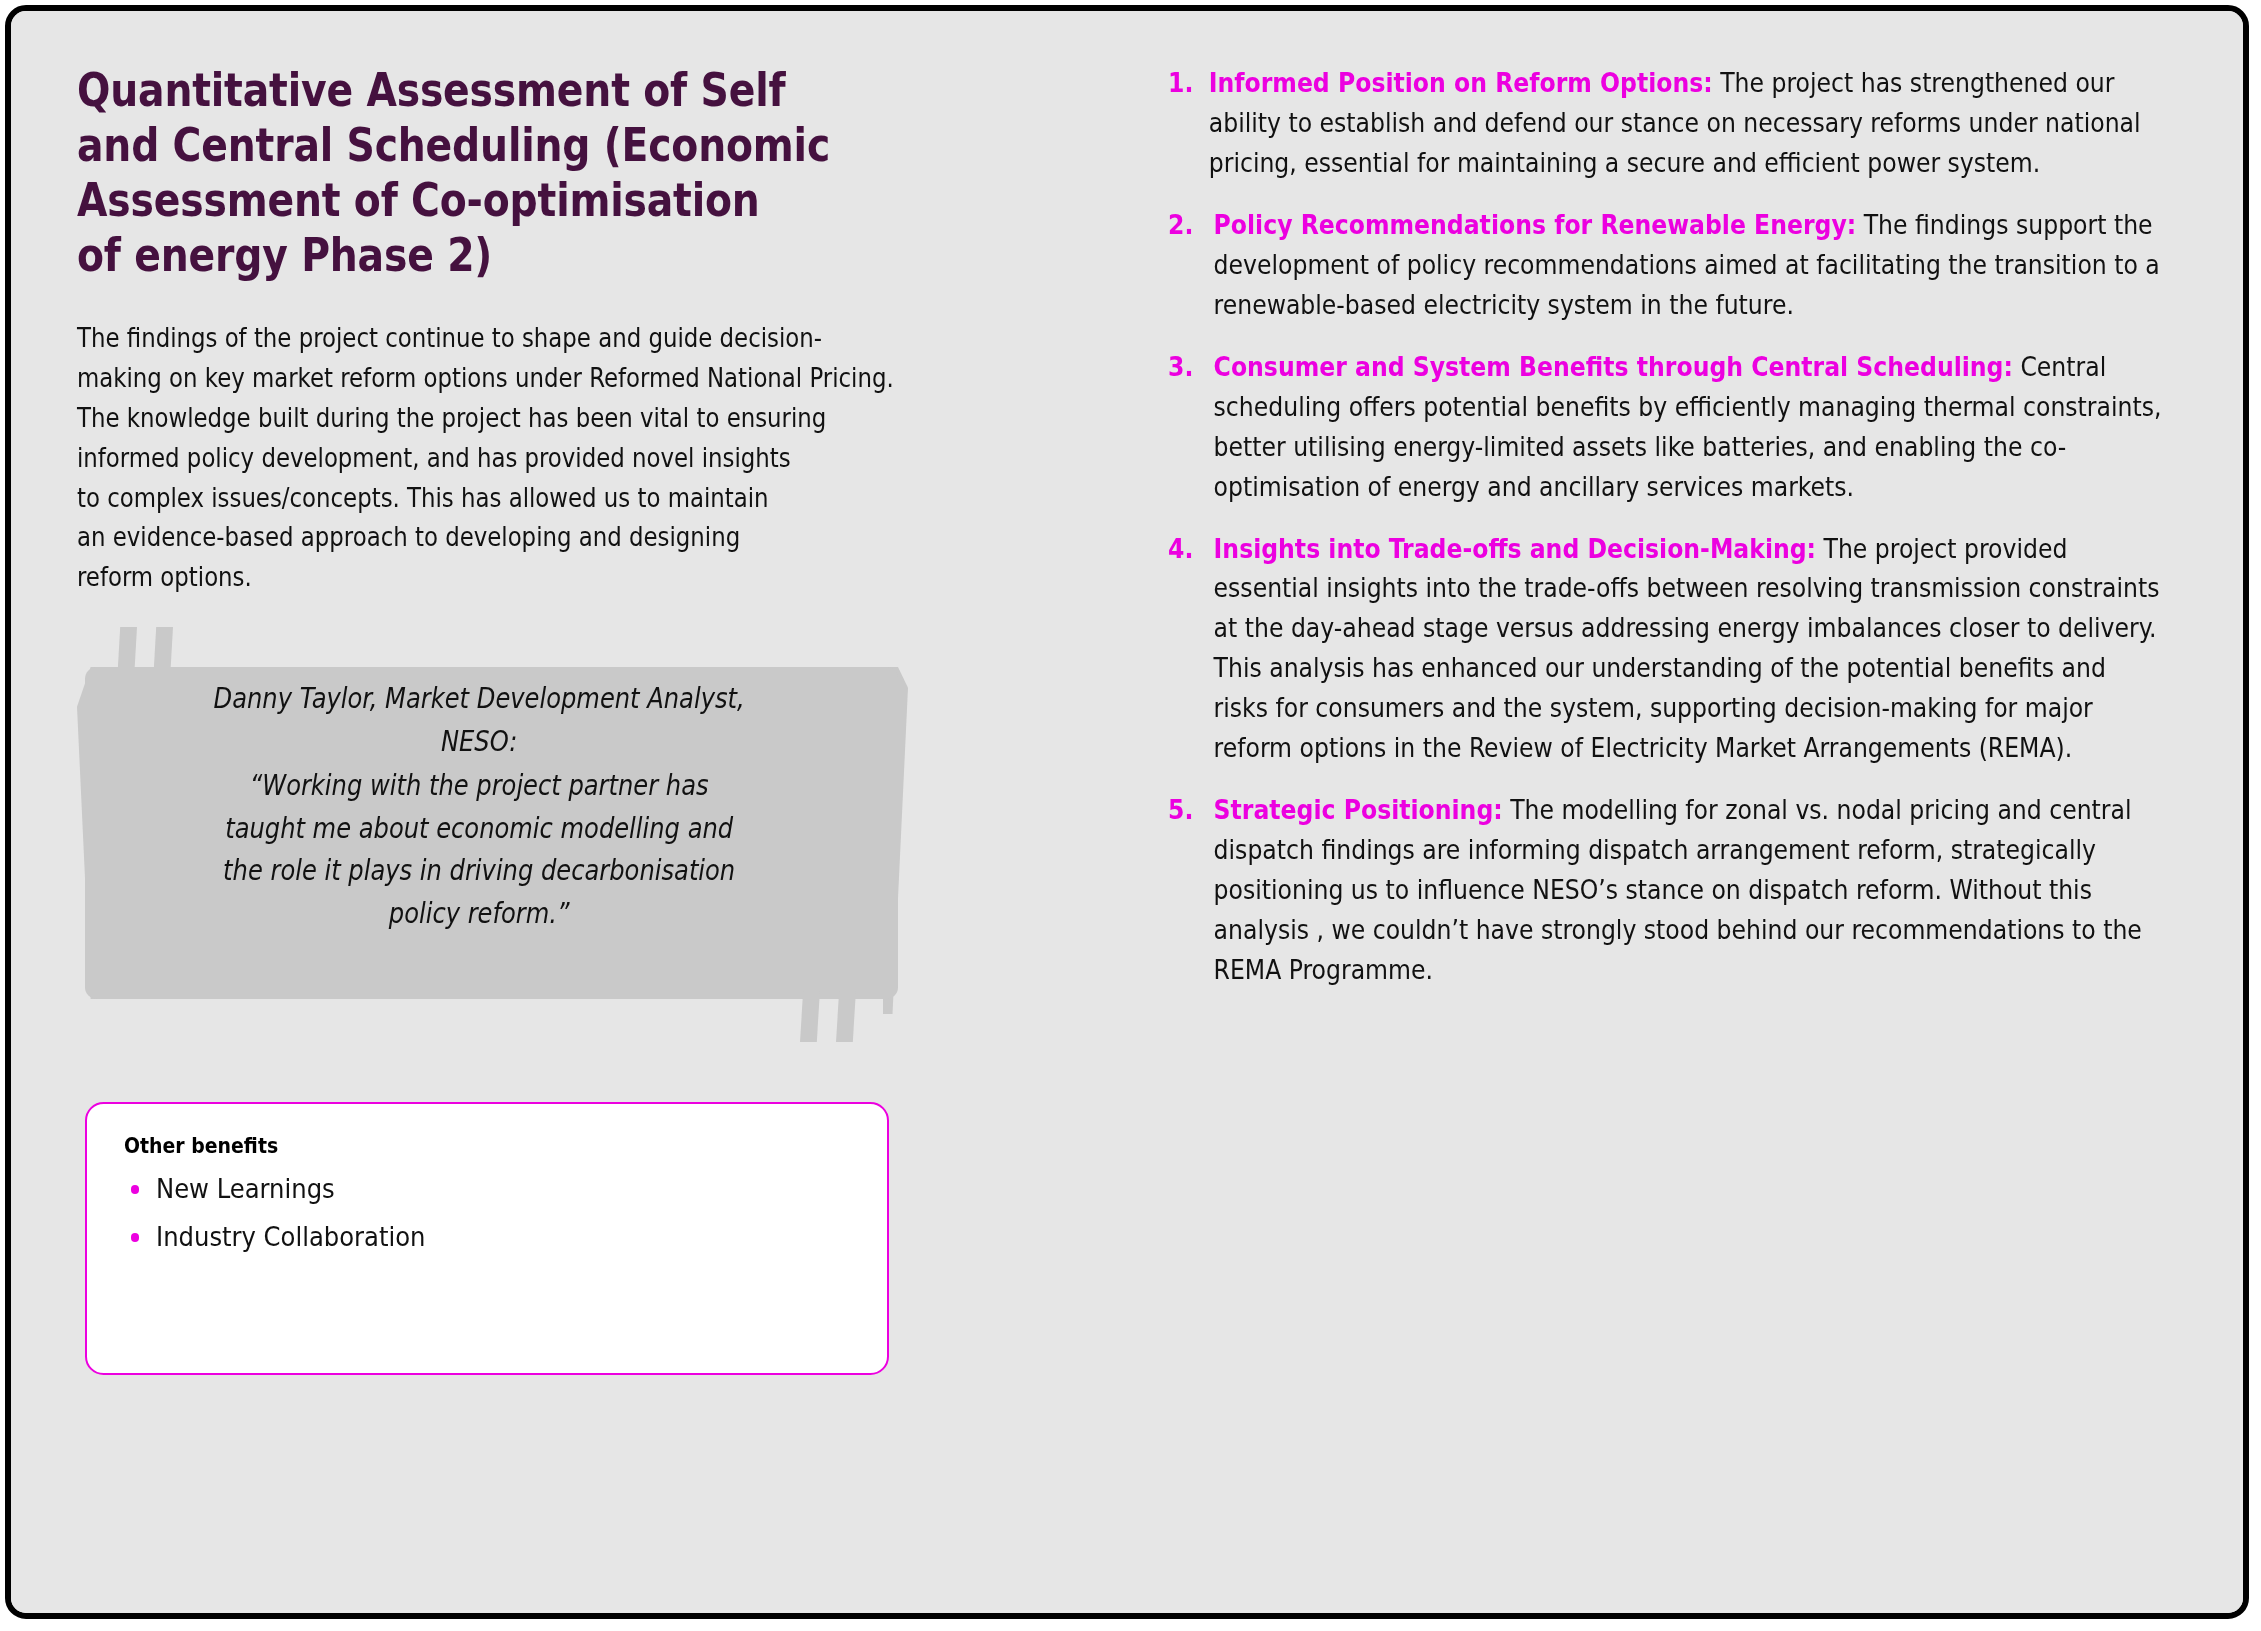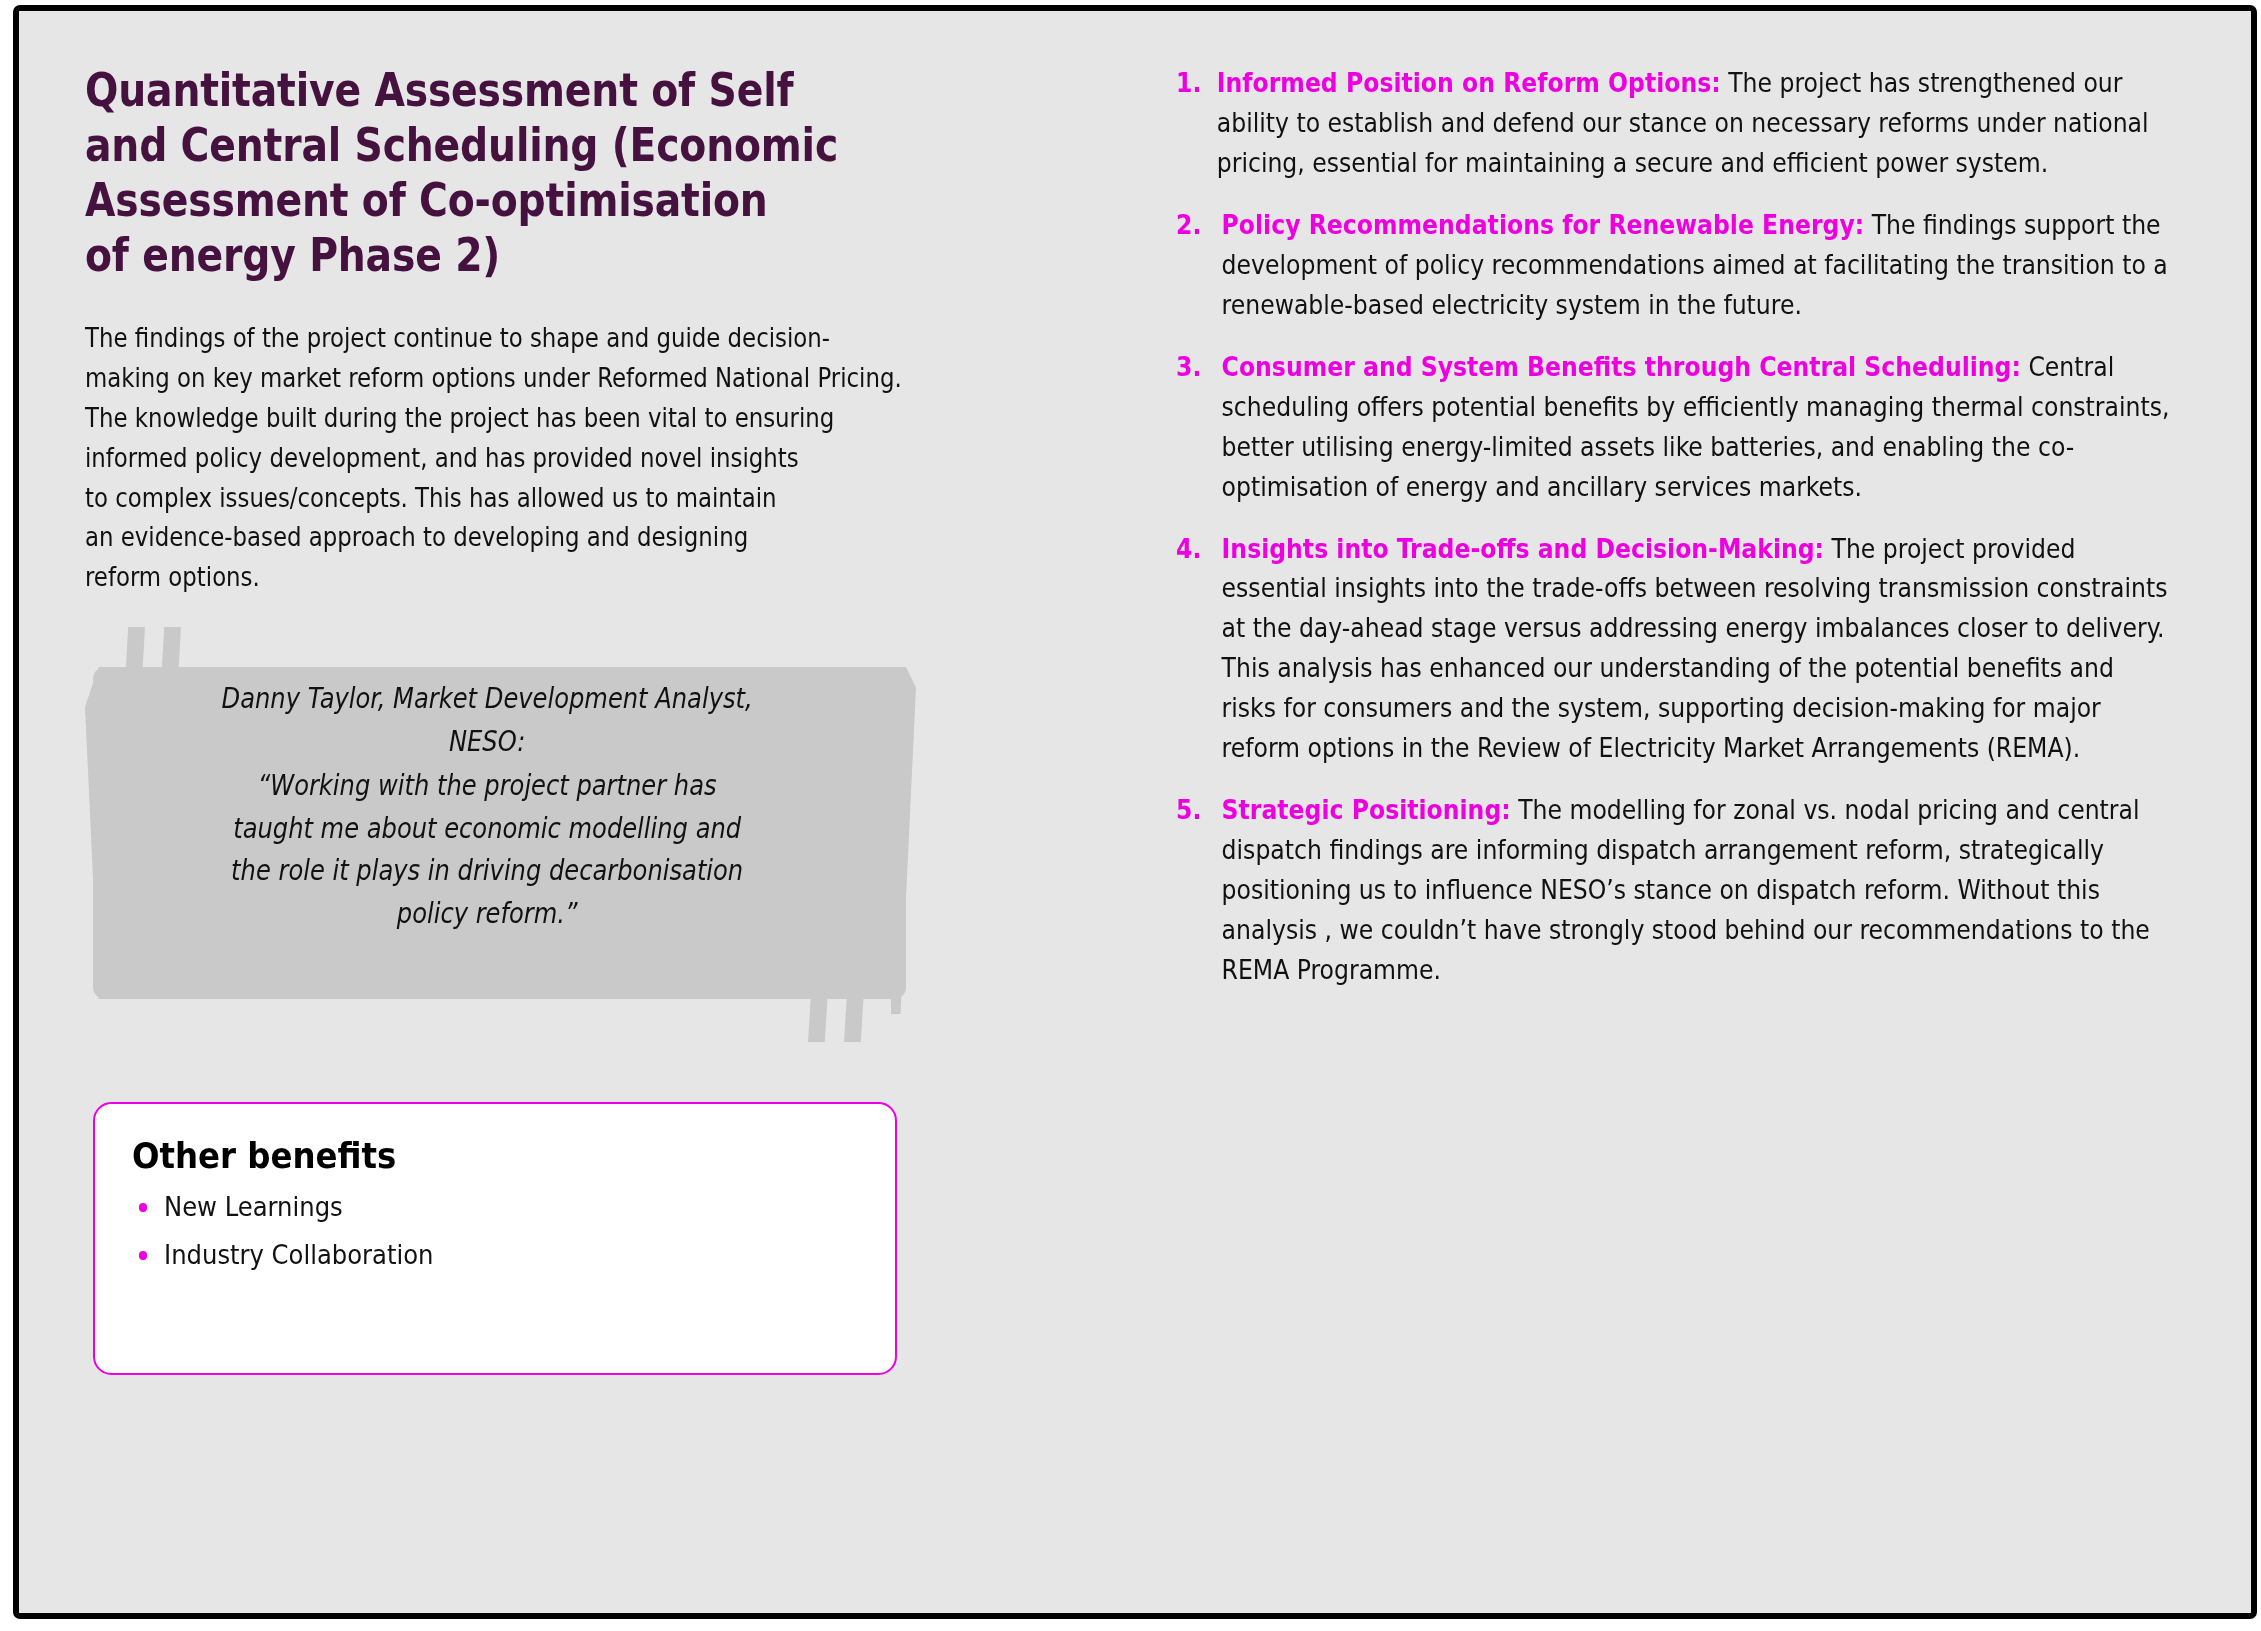--- a/index.html
+++ b/index.html
@@ -16,24 +16,23 @@
 
   
   #page-frame {
     position: absolute;
     left: 5px;
     top: 5px;
     width: 2244px;
     height: 1614px;
     box-sizing: border-box;
     border: 6.7px solid #000000;
-    border-radius: 7px;
+    border-radius: 21px;
     background: #e6e6e6;
     overflow: hidden;
-    margin-left: 8px;
   }
 
   #page-surface {
     position: absolute;
     inset: 0;
     background: #e6e6e6;
   }
 
   
   #left-column {
@@ -161,21 +160,21 @@
     background: #ffffff;
     border: 2.5px solid #ec00e0;
     border-radius: 18.6px;
     padding: 30px 35px 0 37px;
   }
   .benefits-title {
     margin: 0 0 10px 0;
     color: #000000;
     font-family: "Liberation Sans Narrow", "DejaVu Sans Condensed", "Liberation Sans", sans-serif;
     font-weight: 700;
-    font-size: 36px;
+    font-size: 21px;
     line-height: 1.2;
   }
   .benefits-list {
     list-style: none;
     margin: 0;
     padding: 0;
   }
   .benefits-list li {
     position: relative;
     padding-left: 32px;

